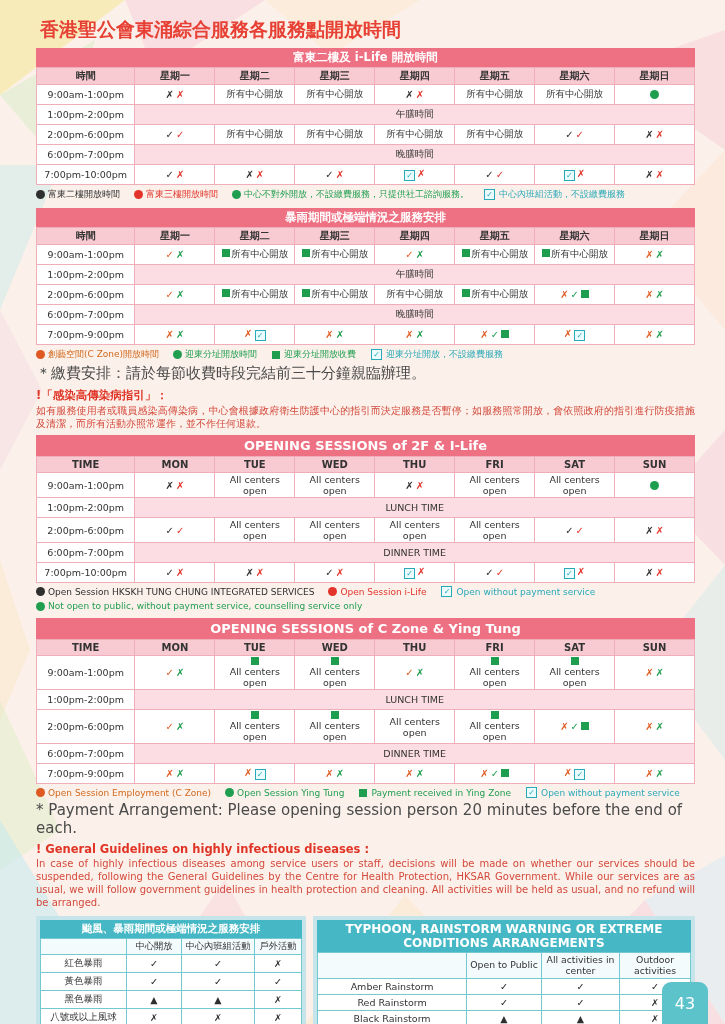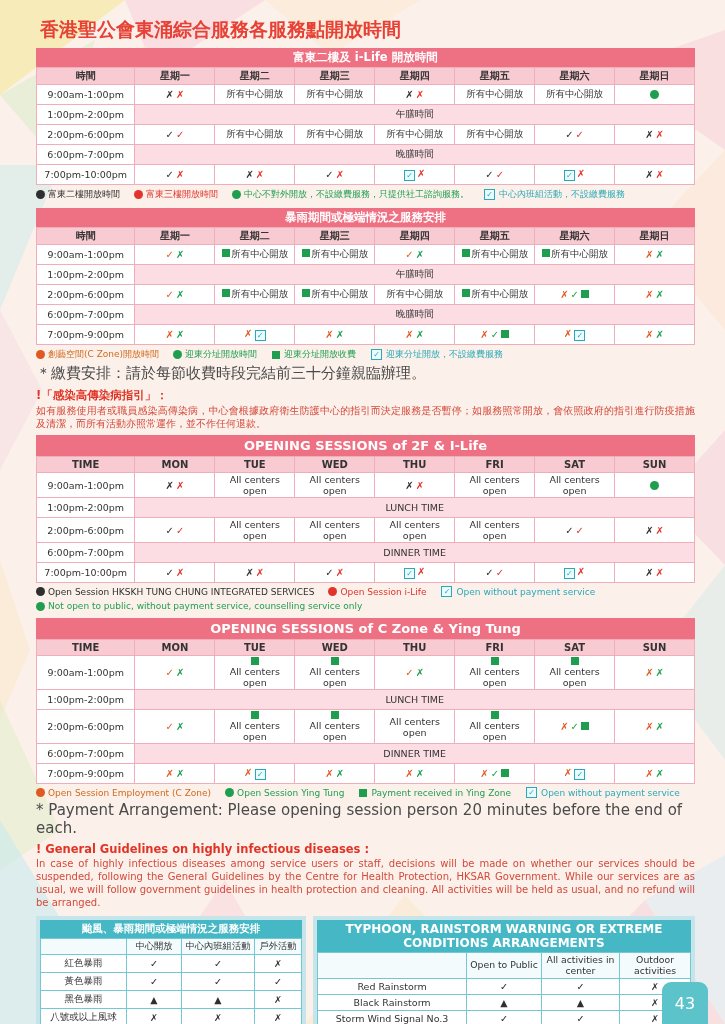--- a/index.html
+++ b/index.html
@@ -498,20 +498,26 @@
             <thead>
               <tr>
                 <th></th>
                 <th>Open to Public</th>
                 <th>All activities in center</th>
                 <th>Outdoor activities</th>
               </tr>
             </thead>
             <tbody>
               <tr>
+                <td>Amber Rainstorm</td>
+                <td><span class="tymk">✓</span></td>
+                <td><span class="tymk">✓</span></td>
+                <td><span class="tymk">✓</span></td>
+              </tr>
+              <tr>
                 <td>Red Rainstorm</td>
                 <td><span class="tymk">✓</span></td>
                 <td><span class="tymk">✓</span></td>
                 <td><span class="tymk">✗</span></td>
               </tr>
               <tr>
                 <td>Black Rainstorm</td>
                 <td><span class="tymk">▲</span></td>
                 <td><span class="tymk">▲</span></td>
                 <td><span class="tymk">✗</span></td>

